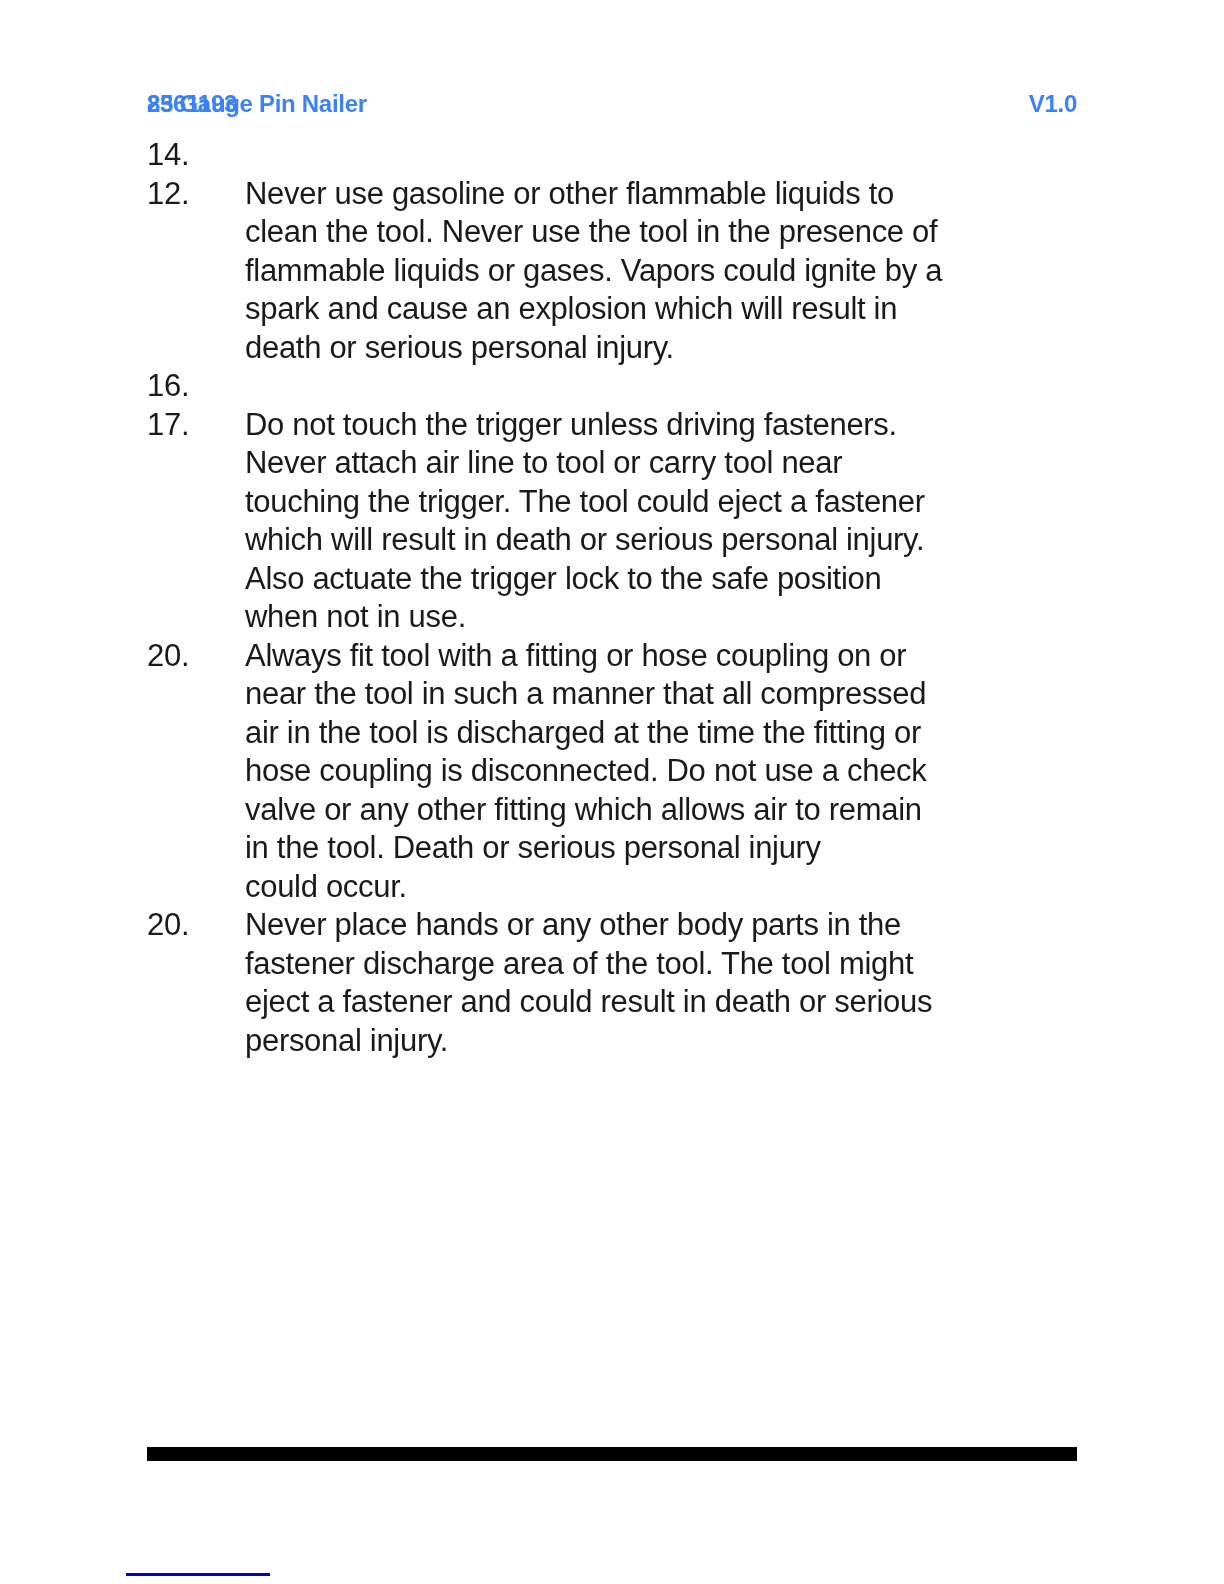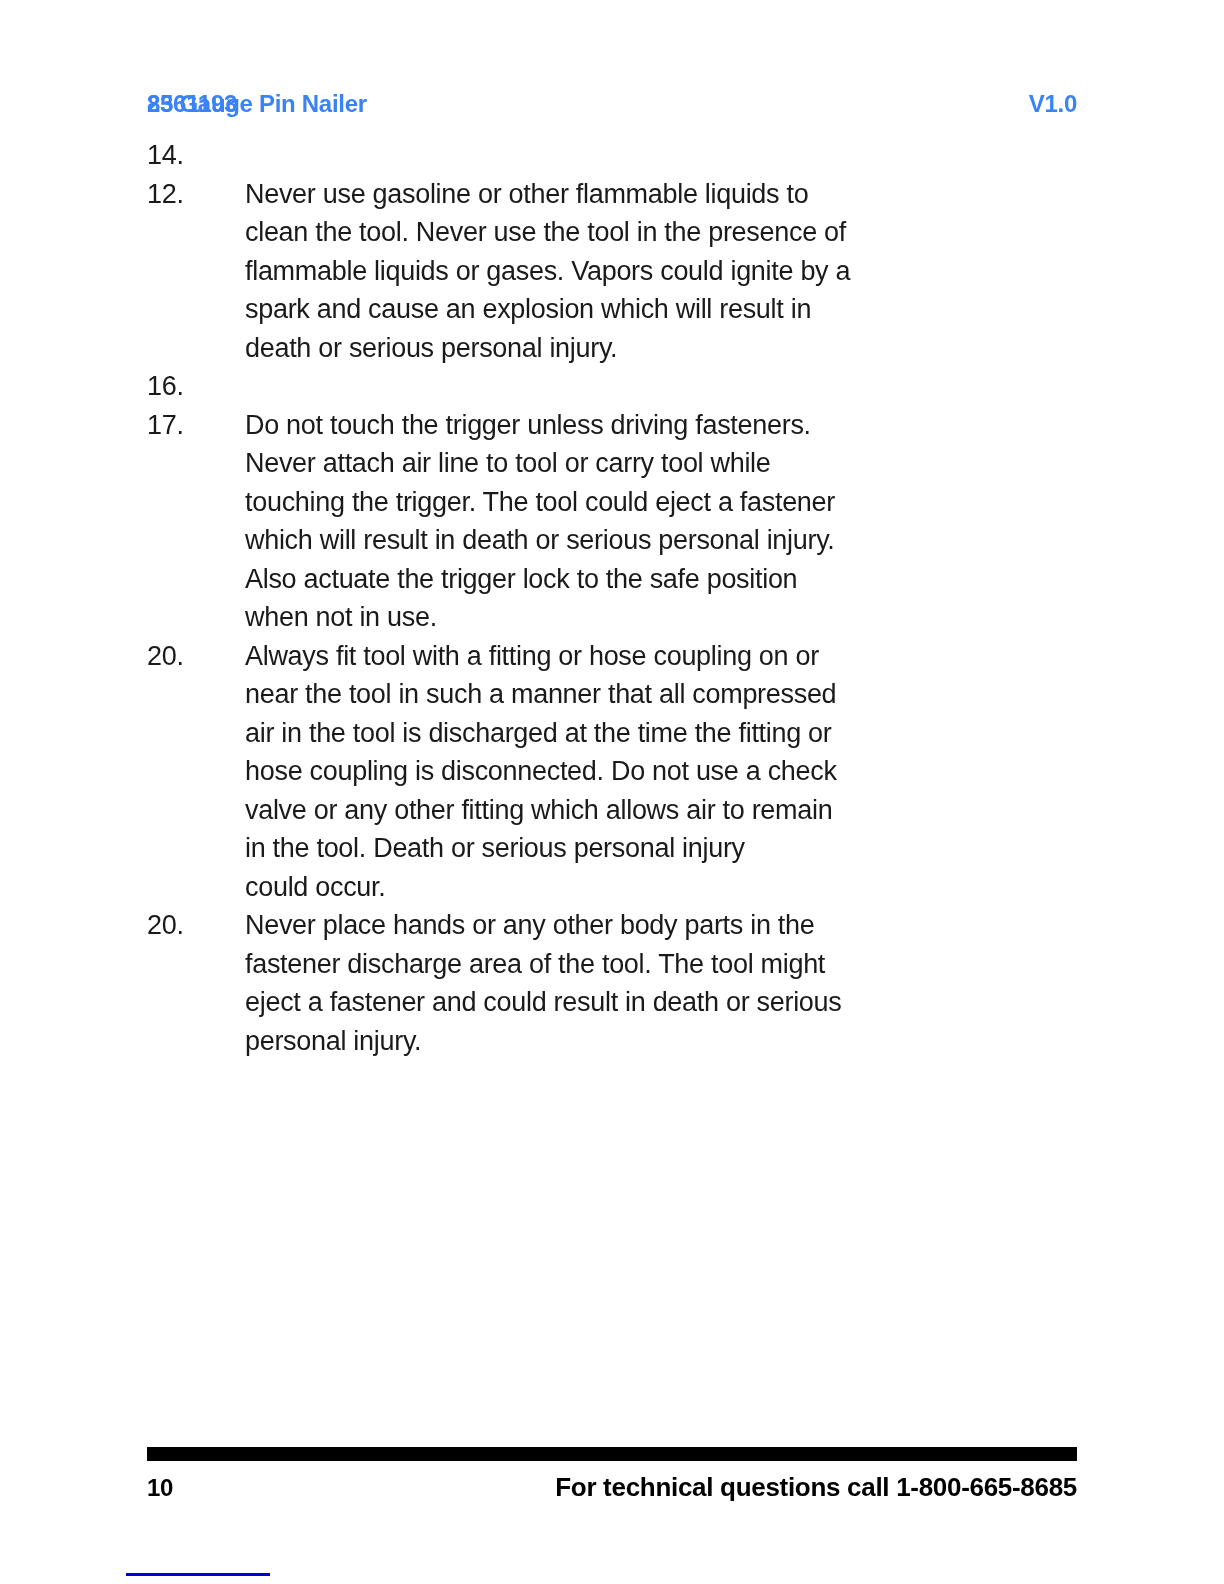--- a/index.html
+++ b/index.html
@@ -43,21 +43,21 @@
     left: 147px;
     width: 931px;
   }
   .item {
     display: grid;
     grid-template-columns: 98px 1fr;
     align-items: start;
   }
   .item .num,
   .item .txt {
-    font-size: 27px;
+    font-size: 31px;
     line-height: 38.5px;
     letter-spacing: -0.3px;
     color: #1a1a1a;
   }
   .item .txt {
     white-space: pre-line;
   }
   .footer-bar {
     position: absolute;
     left: 147px;
@@ -116,21 +116,21 @@
 flammable liquids or gases. Vapors could ignite by a
 spark and cause an explosion which will result in
 death or serious personal injury.</span>
     </div>
     <div class="item">
       <span class="num">16.</span>
     </div>
     <div class="item">
       <span class="num">17.</span>
       <span class="txt">Do not touch the trigger unless driving fasteners.
-Never attach air line to tool or carry tool while
+Never attach air line to tool or carry tool near
 touching the trigger. The tool could eject a fastener
 which will result in death or serious personal injury.
 Also actuate the trigger lock to the safe position
 when not in use.</span>
     </div>
     <div class="item">
       <span class="num">20.</span>
       <span class="txt">Always fit tool with a fitting or hose coupling on or
 near the tool in such a manner that all compressed
 air in the tool is discharged at the time the fitting or
@@ -143,20 +143,16 @@
       <span class="num">20.</span>
       <span class="txt">Never place hands or any other body parts in the
 fastener discharge area of the tool. The tool might
 eject a fastener and could result in death or serious
 personal injury.</span>
     </div>
   </div>
 
   <div class="footer-bar"></div>
 
-  <div class="footer-row">
-    <span class="page-num">10</span>
-    <span class="contact">For technical questions call 1-800-665-8685</span>
-  </div>
 
   <div class="blue-underline"></div>
 
 </div>
 
 </body></html>

